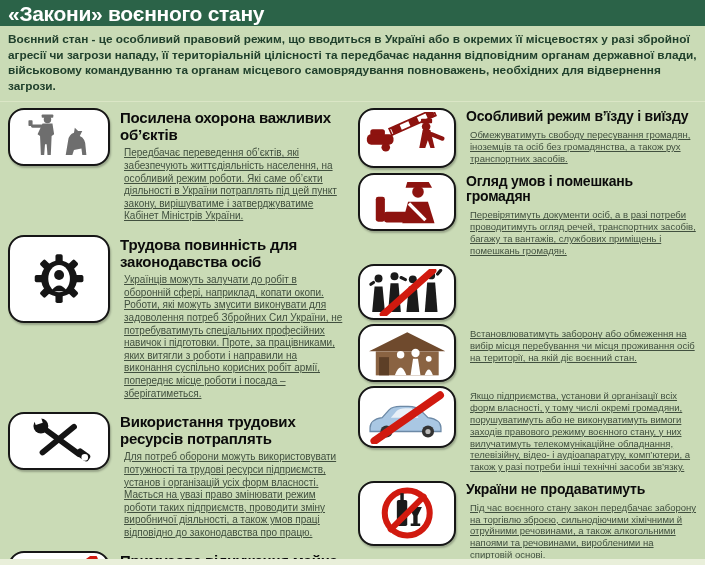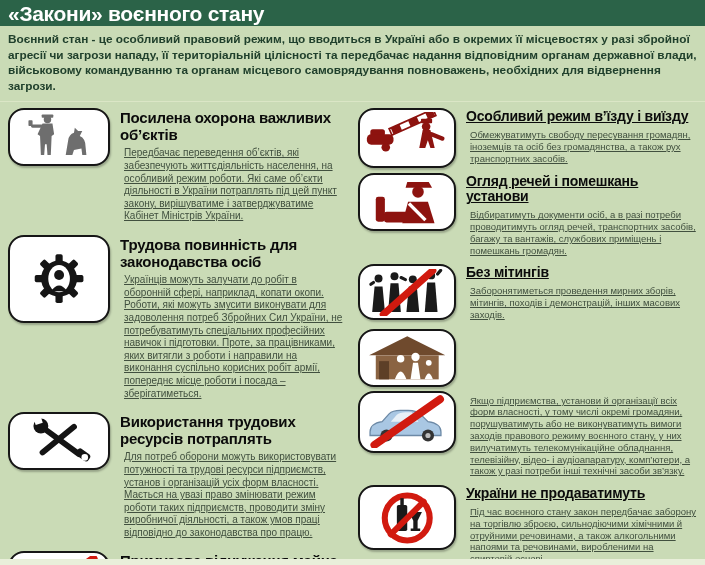--- a/index.html
+++ b/index.html
@@ -22,21 +22,21 @@
   [data-name="gear-person-icon"].icon-box{height:88px;}
   [data-name="house-no-icon"].icon-box{height:64px;}
   [data-name="checkpoint-icon"].icon-box{height:60px;}
   [data-name="luggage-inspection-icon"].icon-box{height:58px;}
   [data-name="no-rally-icon"].icon-box{height:56px;}
   [data-name="house-family-icon"].icon-box{height:58px;}
   [data-name="no-car-icon"].icon-box{height:62px;}
   [data-name="no-alcohol-icon"].icon-box{height:65px;}
   .item-text{min-width:0;}
   .item-title{margin:1px 0 3px 0;font-size:15px;line-height:1.14;font-weight:bold;color:#0b0b0b;letter-spacing:-0.2px;}
-  .col-right .item-title{font-size:14px;text-decoration:underline;}
+  .col-right .item-title{font-size:14px;}
   .item-body{margin:4px;font-size:10px;line-height:1.26;color:#41503f;text-decoration:underline;}
   .col-right .item-body{font-size:9.5px;line-height:1.24;}
   .bottom-strip{position:absolute;left:0;bottom:0;width:100%;height:6px;background:#e9efda;}
 </style>
 </head>
 <body>
 
 <div class="page" data-name="infographic-page" style="--brand: #2b6348; --bg: #cadbb6;">
   <header class="titlebar" data-name="title-bar">
     <h1 data-name="page-title">«Закони» воєнного стану</h1>
@@ -163,22 +163,22 @@
    <path d="M50 6 h26 l4 7 h-32 z"></path>
                 <circle cx="63" cy="18" r="7"></circle>
    <path d="M44 56 l7 -26 h24 l8 26 z"></path>
    <line x1="52" y1="32" x2="72" y2="52" stroke="#fff" stroke-width="4"></line>
    <rect x="12" y="24" width="11" height="30" rx="3"></rect>
    <rect x="22" y="42" width="38" height="13" rx="3"></rect>
  </g>
             </svg>
           </span>
     <div class="item-text">
-      <h2 class="item-title" data-name="item-title">Огляд речей і помешкань установи</h2>
-      <p class="item-body" data-name="item-body">Відбиратимуть документи осіб, а в разі потреби проводитимуть огляд речей, транспортних засобів, багажу та вантажів, службових приміщень і помешкань громадян.</p>
+      <h2 class="item-title" data-name="item-title">Огляд умов і помешкань громадян</h2>
+      <p class="item-body" data-name="item-body">Перевірятимуть документи осіб, а в разі потреби проводитимуть огляд речей, транспортних засобів, багажу та вантажів, службових приміщень і помешкань громадян.</p>
     </div>
   </div>
 
   <div class="item" data-name="info-item">
     <span class="icon-box" data-name="no-rally-icon">
             <svg viewBox="0 0 100 60">
               <g fill="#1a1a1a">
    <circle cx="14" cy="12" r="5"></circle>
                 <path d="M6 54 l3 -32 h10 l3 32 z"></path>
                 <rect x="2" y="16" width="8" height="4" rx="2" transform="rotate(-35 6 18)"></rect>
@@ -187,43 +187,40 @@
                 <rect x="40" y="10" width="10" height="4" rx="2" transform="rotate(25 45 12)"></rect>
    <circle cx="57" cy="13" r="5"></circle>
                 <path d="M49 54 l3 -32 h10 l3 32 z"></path>
    <circle cx="80" cy="8" r="5"></circle>
                 <path d="M72 54 l3 -37 h10 l3 37 z"></path>
                 <rect x="85" y="2" width="10" height="4" rx="2" transform="rotate(-50 90 4)"></rect>
  </g>
  <line x1="20" y1="57" x2="82" y2="2" stroke="#d11a0f" stroke-width="9" stroke-linecap="round"></line>
  </svg>
           </span>
-    <div class="item-text">
-      <h2 class="item-title" data-name="item-title">Без мітингів</h2>
-      <p class="item-body" data-name="item-body">Заборонятиметься проведення мирних зборів, мітингів, походів і демонстрацій, інших масових заходів.</p>
-    </div>
   </div>
 
   <div class="item" data-name="info-item">
     <span class="icon-box" data-name="house-family-icon">
             <svg viewBox="0 0 100 60">
    <polygon points="4,27 50,4 96,27" fill="#6f4a2d"></polygon>
    <rect x="12" y="27" width="76" height="29" fill="#8a6342"></rect>
    <rect x="16" y="34" width="12" height="22" fill="#5d3f27"></rect>
    <g fill="#fff" stroke="#4a3категории220">
      <circle cx="42" cy="31" r="4.5"></circle>
                 <path d="M35 56 q7 -19 14 0 z"></path>
      <circle cx="60" cy="29" r="5"></circle>
                 <path d="M54 56 l3 -20 h6 l3 20 z"></path>
      <circle cx="76" cy="36" r="3.5"></circle>
                 <path d="M71 56 q5 -14 10 0 z"></path>
    </g>
  </svg>
           </span>
     <div class="item-text">
+      <p class="item-body" data-name="item-body">Встановлюватимуть заборону або обмеження на вибір місця перебування чи місця проживання осіб на території, на якій діє воєнний стан.</p>
     </div>
   </div>
 
   <div class="item" data-name="info-item">
     <span class="icon-box" data-name="no-car-icon">
             <svg viewBox="0 0 100 60">
    <path d="M7 42 q0 -10 14 -12 l8 -9 q4 -4 13 -4 h9 q10 0 16 6 l7 7 q15 2 15 12 v4 h-82 z" fill="#a9c7e3" stroke="#6c89a6" stroke-width="1.5"></path>
    <path d="M31 30 l7 -8 q3 -3 10 -3 h7 l8 11 z" fill="#e8f0f7"></path>
    <circle cx="26" cy="46" r="7" fill="#333"></circle>
               <circle cx="26" cy="46" r="3" fill="#bbb"></circle>

